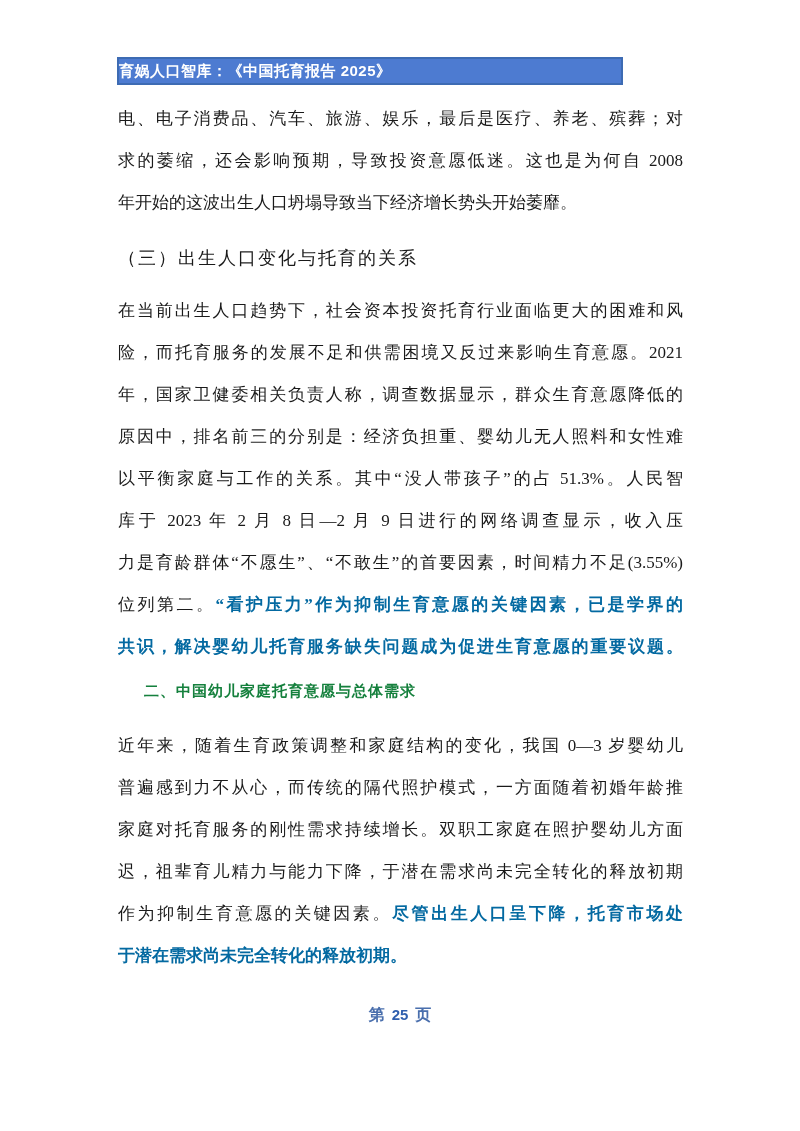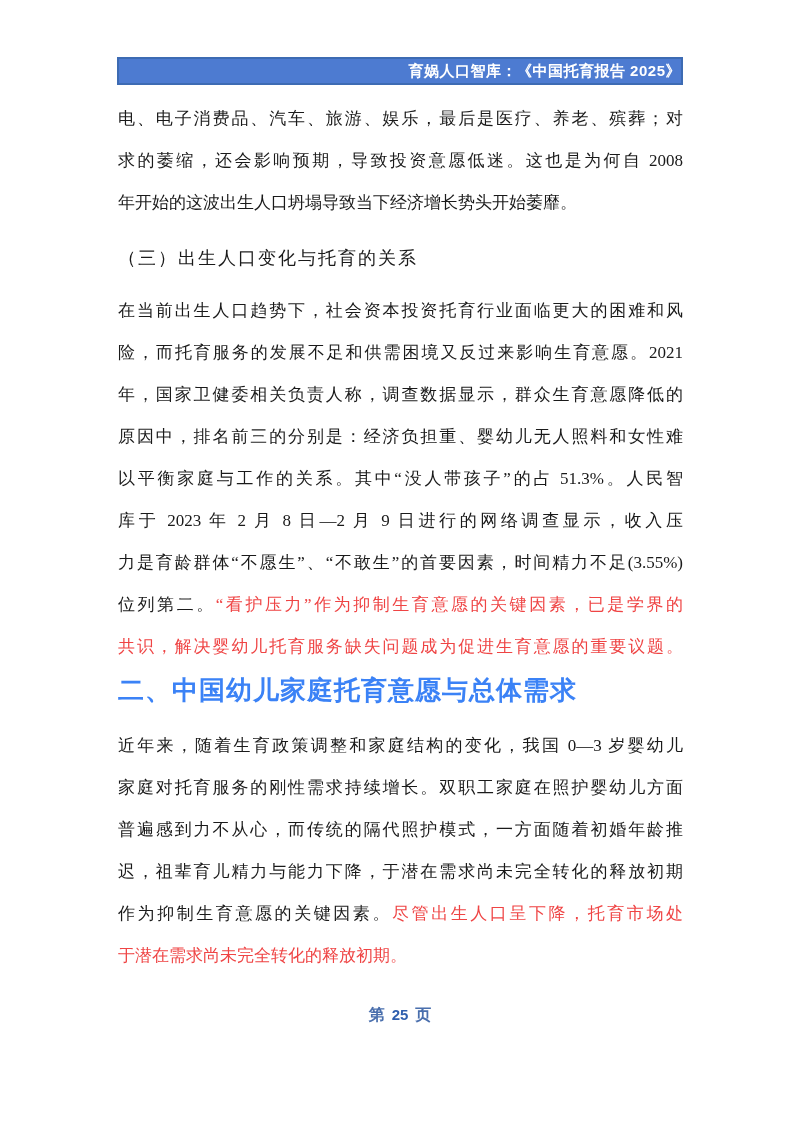--- a/index.html
+++ b/index.html
@@ -7,25 +7,25 @@
     position: relative;
     width: 800px;
     height: 1131px;
     background: #ffffff;
     overflow: hidden;
     font-family: "Liberation Serif", "DejaVu Serif", serif;
   }
   .header-bar {
     box-sizing: border-box;
     margin: 57px auto 0 117px;
-    width: 566px;
+    width: 506px;
     height: 28px;
     background: #4d7bd1;
     border: 2px solid #3d6bb3;
-    text-align: right;
+    text-align: left;
   }
   .header-bar .title {
     display: inline-block;
     line-height: 24px;
     color: #ffffff;
     font-family: "Liberation Sans", "DejaVu Sans", sans-serif;
     font-weight: bold;
     font-size: 15px;
     letter-spacing: 0.5px;
   }
@@ -44,37 +44,38 @@
     color: #1a1a1a;
     text-align: left;
     white-space: nowrap;
   }
   .line.fill {
     white-space: normal;
     text-align: justify;
     text-align-last: justify;
   }
   .run { font-weight: normal; }
-  .run.bold { font-weight: normal; color: #ef4444; }
+  .run.bold { font-weight: bold; color: #0369a1; }
   .heading3 {
     margin-top: 13px;
     height: 42px;
     line-height: 42px;
     font-size: 18px;
     color: #1a1a1a;
     letter-spacing: 2px;
   }
   .heading2 {
     margin-top: 0px;
     height: 46px;
     line-height: 46px;
-    font-size: 26px;
+    font-size: 15px;
     font-weight: bold;
-    color: #3b82f6;
+    color: #15803d;
     letter-spacing: 1px;
+    margin-left: 26px;
   }
   .footer {
     position: absolute;
     top: 1005px;
     left: 0;
     width: 800px;
     text-align: center;
     font-size: 16px;
   }
   .footer .lbl {
@@ -112,22 +113,22 @@
         <div class="line fill"><span class="run">原因中，排名前三的分别是：经济负担重、婴幼儿无人照料和女性难</span></div>
         <div class="line fill"><span class="run">以平衡家庭与工作的关系。其中“没人带孩子”的占 51.3%。人民智</span></div>
         <div class="line fill"><span class="run">库于 2023 年 2 月 8 日—2 月 9 日进行的网络调查显示，收入压</span></div>
         <div class="line fill"><span class="run">力是育龄群体“不愿生”、“不敢生”的首要因素，时间精力不足(3.55%)</span></div>
         <div class="line fill"><span class="run">位列第二。</span><span class="run bold">“看护压力”作为抑制生育意愿的关键因素，已是学界的</span></div>
         <div class="line fill"><span class="run bold">共识，解决婴幼儿托育服务缺失问题成为促进生育意愿的重要议题。</span></div>
       </div>
       <div class="heading2">二、中国幼儿家庭托育意愿与总体需求</div>
       <div class="para p3">
         <div class="line fill"><span class="run">近年来，随着生育政策调整和家庭结构的变化，我国 0—3 岁婴幼儿</span></div>
+        <div class="line fill"><span class="run">普遍感到力不从心，而传统的隔代照护模式，一方面随着初婚年龄推</span></div>
         <div class="line fill"><span class="run">家庭对托育服务的刚性需求持续增长。双职工家庭在照护婴幼儿方面</span></div>
-        <div class="line fill"><span class="run">普遍感到力不从心，而传统的隔代照护模式，一方面随着初婚年龄推</span></div>
         <div class="line fill"><span class="run">迟，祖辈育儿精力与能力下降，于潜在需求尚未完全转化的释放初期</span></div>
         <div class="line fill"><span class="run">作为抑制生育意愿的关键因素。</span><span class="run bold">尽管出生人口呈下降，托育市场处</span></div>
         <div class="line"><span class="run bold">于潜在需求尚未完全转化的释放初期。</span></div>
       </div>
     </div>
 
   <div class="footer">
     <span class="lbl">第</span><span class="num">25</span><span class="lbl">页</span>
   </div>
 

